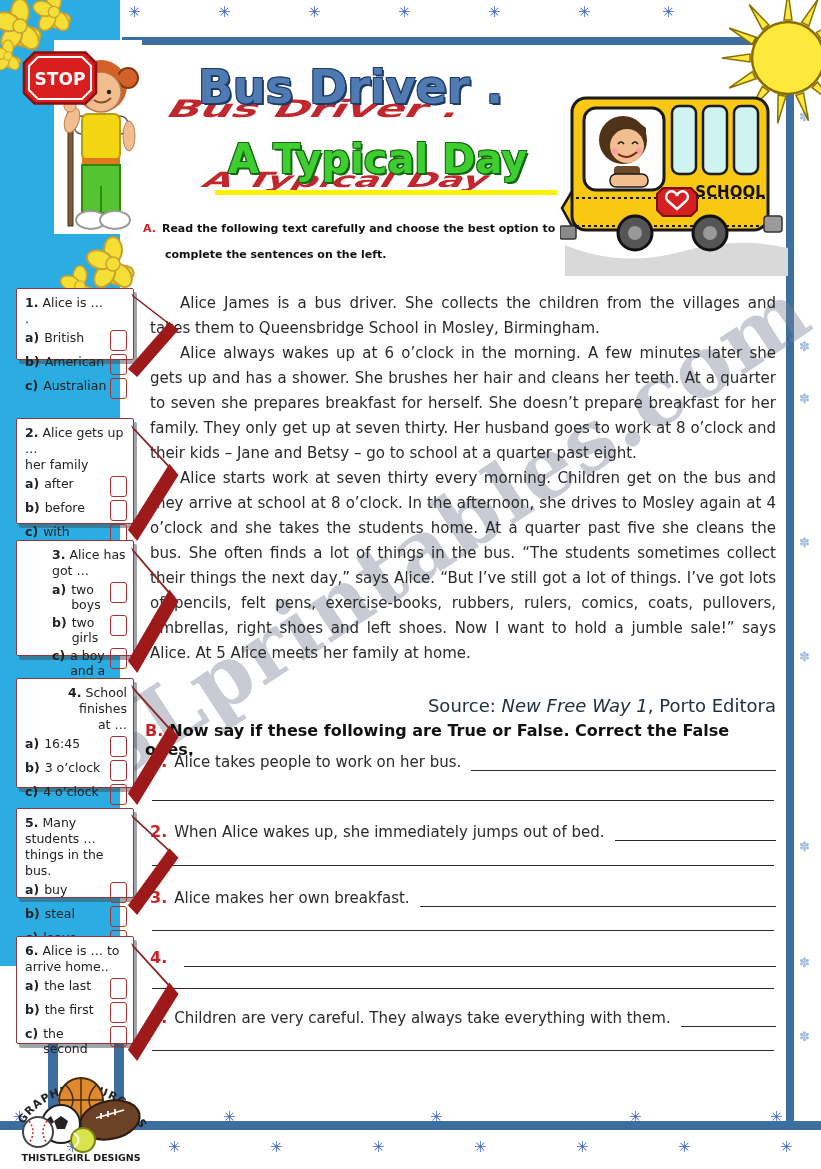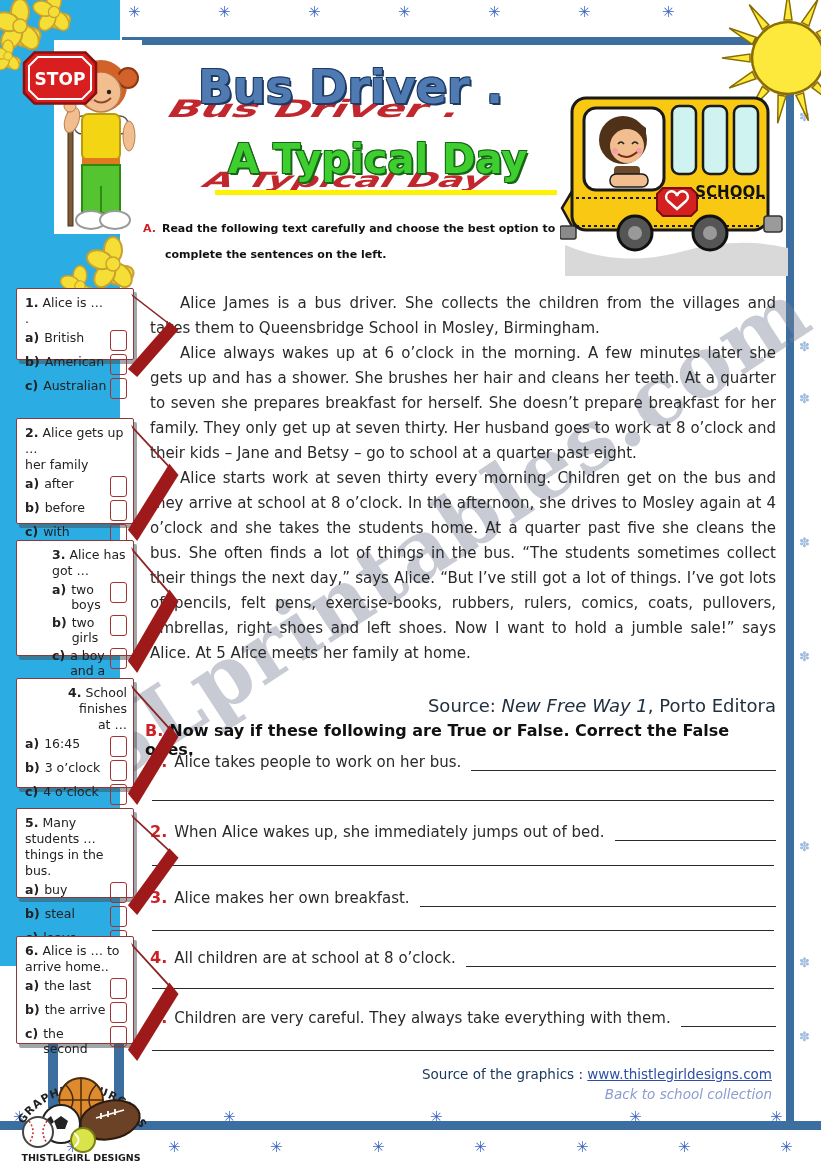--- a/index.html
+++ b/index.html
@@ -252,21 +252,20 @@
 
   <div class="stmt" style="top:888px;">
     <span class="snum">3.</span>
     <span class="stext">Alice makes her own breakfast.</span>
     <span class="sblank"></span>
   </div>
   <div class="sline" style="top:930px;"></div>
 
   <div class="stmt" style="top:948px;">
     <span class="snum">4.</span>
-    <span class="stext">All children are at school at 8 o’clock.</span>
     <span class="sblank"></span>
   </div>
   <div class="sline" style="top:988px;"></div>
 
   <div class="stmt" style="top:1008px;">
     <span class="snum">5.</span>
     <span class="stext">Children are very careful. They always take everything with them.</span>
     <span class="sblank"></span>
   </div>
   <div class="sline" style="top:1050px;"></div>
@@ -398,34 +397,30 @@
     </svg>
     <div class="qprompt"><span class="qnum">6.</span> <span>Alice is … to</span></div>
     <div class="qprompt2">arrive home..</div>
     <div class="opt">
         <span class="ol">a)</span>
         <span class="ot">the last</span>
         <span class="obox"></span>
       </div>
     <div class="opt">
         <span class="ol">b)</span>
-        <span class="ot">the arrive</span>
+        <span class="ot">the first</span>
         <span class="obox"></span>
       </div>
     <div class="opt">
         <span class="ol">c)</span>
         <span class="ot">the second</span>
         <span class="obox"></span>
       </div>
   </div>
 
-  <div class="footer">
-    <div class="f1"><span>Source of the graphics : </span><a href="#">www.thistlegirldesigns.com</a></div>
-    <div class="f2">Back to school collection</div>
-  </div>
 
   <svg class="art" style="left:6px;top:1048px;z-index:4;" width="150" height="118" viewBox="0 0 150 118">
     <defs>
         <path id="arcpath" d="M16,80 A64,58 0 0 1 134,80" fill="none"></path>
       </defs>
     <text font-size="11" font-weight="bold" fill="#222" letter-spacing="1">
       <textPath href="#arcpath" startOffset="4">GRAPHICS PURCHASED AT</textPath>
     </text>
     <circle cx="75" cy="52" r="22" fill="#E08A2E" stroke="#4a2c0d" stroke-width="2"></circle>
     <path d="M53,52 H97 M75,30 V74 M59,36 Q75,52 59,68 M91,36 Q75,52 91,68" stroke="#4a2c0d" stroke-width="1.5" fill="none"></path>

